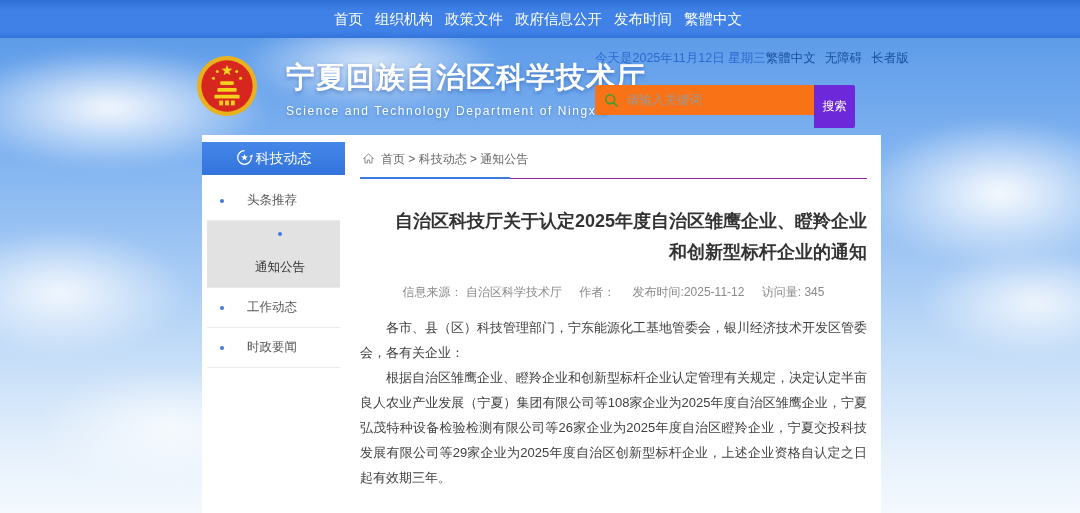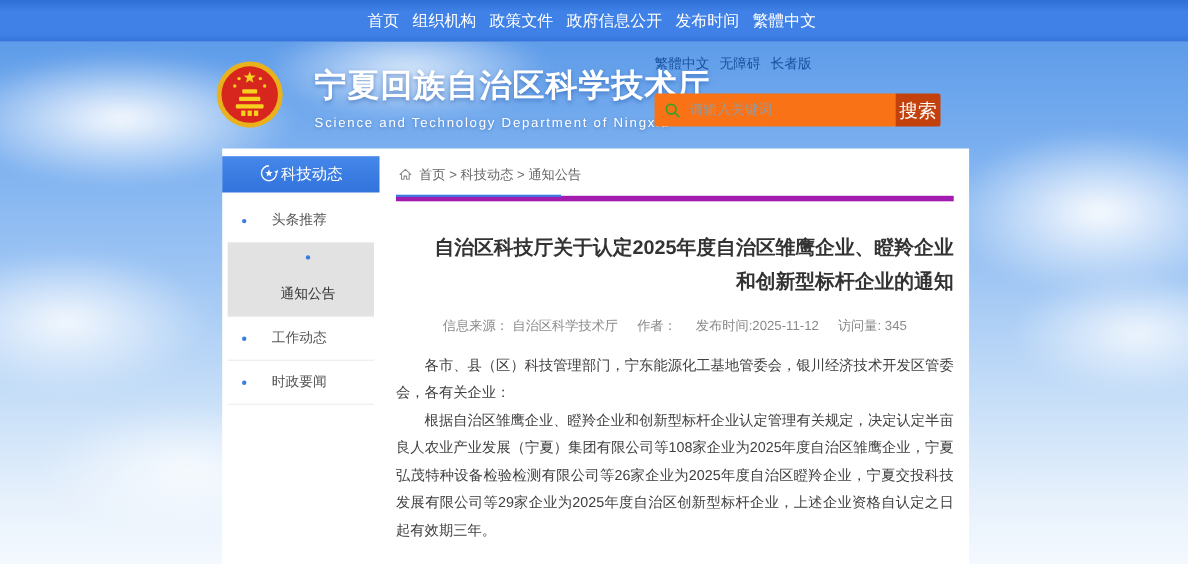--- a/index.html
+++ b/index.html
@@ -39,43 +39,43 @@
   .date-text { color:#2a69d2; white-space:nowrap; }
   .lang-links { display:flex; gap:9px; }
   .lang-link { color:#17509f; cursor:pointer; white-space:nowrap; }
   .search-row { position:absolute; left:0; top:22px; margin-top:13px; display:flex; }
   .search-box { position:relative; }
   .search-input { width:219px; height:30px; border:none; outline:none; background:#f97316;
                   padding:0 8px 0 32px; font-size:12.5px; color:#444;
                   border-radius:2px 0 0 2px; font-family:inherit; }
   .search-input::placeholder { color:#999; }
   .search-icon { position:absolute; left:8px; top:7px; width:16px; height:16px; }
-  .search-btn { width:41px; height:30px; border:none; background:#c2410c; color:#fff;
-                font-size:17px; cursor:pointer; border-radius:0 2px 2px 0; font-family:inherit; }
+  .search-btn { width:41px; height:43px; border:none; background:#6d28d9; color:#fff;
+                font-size:12px; cursor:pointer; border-radius:0 2px 2px 0; font-family:inherit; }
 
   
   .wrapper { position:absolute; left:202px; top:135px; width:679px; height:378px;
              background:#fff; z-index:4; }
 
   
   .sidebar { position:absolute; left:0; top:7px; width:143px; }
   .side-header { height:33px; background:linear-gradient(180deg,#4687ea,#3273dc); color:#fff;
                  display:flex; align-items:center; justify-content:center; gap:3px;
                  font-size:14px; cursor:pointer; }
   .side-list { padding-top:6px; }
   .side-item { margin:0 5px; padding:11px 0 11px 13px; font-size:12.5px; color:#555;
                border-bottom:1px solid #ececec; display:flex; align-items:center; gap:23px;
                cursor:pointer; }
   .side-item.active { background:#e2e2e2; color:#333;flex-direction:column; }
   .dot { width:4px; height:4px; border-radius:50%; background:#3b7ce2; flex:none; }
 
   
   .main { position:absolute; left:158px; top:7px; width:507px; }
   .breadcrumb { display:flex; align-items:center; gap:6px; font-size:12px; color:#666;
-                padding:9px 0 10px 2px; border-bottom:5px solid #a21caf; position:relative; }
+                padding:9px 0 10px 2px; border-bottom:1px solid #a21caf; position:relative; }
   .breadcrumb::after { content:""; position:absolute; left:0; bottom:-1px; width:150px;
                        height:2px; background:#3b7ce2; }
   .bc-text { cursor:pointer; }
   .article-title { margin-top:27px; text-align:right; font-size:18px; font-weight:bold;
                    color:#333; line-height:1.7; }
   .meta { margin-top:17px; text-align:center; font-size:12px; color:#8a8a8a; }
   .meta span { margin:0 7px; white-space:nowrap; }
   .body-text { margin-top:15px; }
   .body-text p { font-size:13px; color:#404040; line-height:1.92; text-indent:2em;
                  text-align:justify; }
@@ -122,20 +122,21 @@
         <rect x="30" y="47" width="4" height="5" fill="#f7d11e"></rect>
         <rect x="36" y="47" width="4" height="5" fill="#f7d11e"></rect>
       </svg>
     </div>
     <div class="title-block">
       <div class="site-title">宁夏回族自治区科学技术厅</div>
       <div class="site-subtitle">Science  and  Technology  Department  of  Ningxia</div>
     </div>
     <div class="header-right">
       <div class="date-row">
+        <span class="date-text">今天是2025年11月12日 星期三</span>
         <span class="lang-links">
           <span class="lang-link">繁體中文</span>
           <span class="lang-link">无障碍</span>
           <span class="lang-link">长者版</span>
         </span>
       </div>
       <div class="search-row">
         <span class="search-box">
           <span class="search-icon">
             <svg viewBox="0 0 20 20" width="16" height="16">

